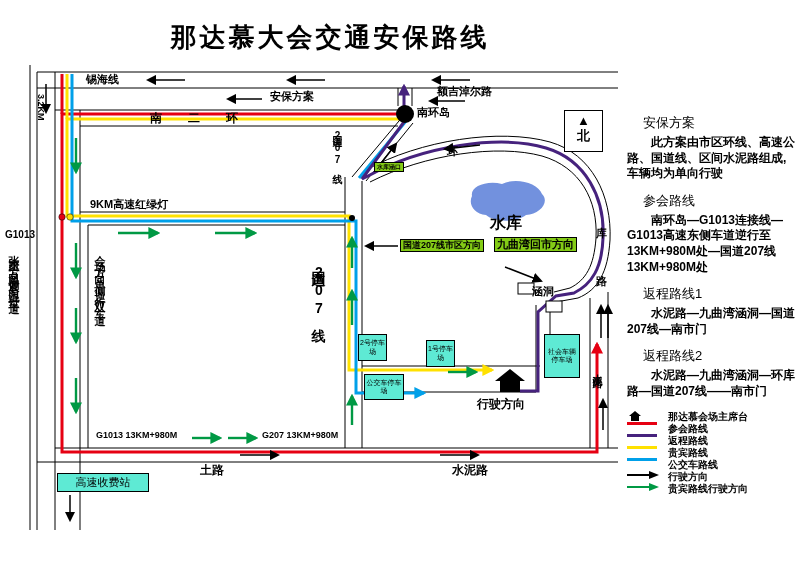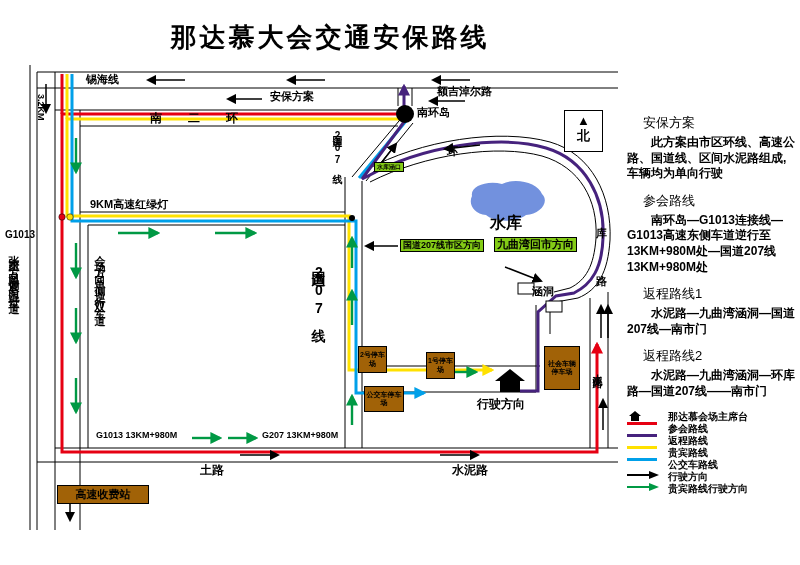--- a/index.html
+++ b/index.html
@@ -5,23 +5,23 @@
   html,body{margin:0;padding:0;background:#fff;}
   .page{position:relative;width:800px;height:565px;background:#fff;overflow:hidden;
         font-family:"Liberation Sans",sans-serif;color:#000;}
   .mapsvg{position:absolute;left:0;top:0;}
   .title{position:absolute;top:20px;left:0;width:660px;text-align:center;
          font-size:26px;font-weight:bold;letter-spacing:3px;}
   .lbl{position:absolute;font-weight:bold;white-space:nowrap;color:#000;line-height:1;}
   .v-up{writing-mode:vertical-rl;text-orientation:upright;}
   .v-rot{writing-mode:vertical-rl;}
   .boxed{border:1px solid #000;background:#84cc16;padding:1px 2px;}
-  .pbox{position:absolute;border:1px solid #000;background:#a16207;font-weight:bold;color:#000;
+  .pbox{position:absolute;border:1px solid #000;background:#5eead4;font-weight:normal;color:#000;
         display:flex;align-items:center;justify-content:center;text-align:center;
-        line-height:1.15;white-space:normal;margin-top:12px;}
+        line-height:1.15;white-space:normal;}
   .compass{position:absolute;left:564px;top:110px;width:37px;height:40px;border:1px solid #000;
            background:#fff;text-align:center;font-weight:bold;}
   .compass .tri{font-size:13px;line-height:1.2;margin-top:2px;}
   .compass .nch{font-size:13px;line-height:1.1;}
   .panel{position:absolute;left:627px;top:114px;width:170px;}
   .panel h3{font-size:13px;font-weight:normal;margin:0 0 3px 16px;}
   .panel p{font-size:12px;font-weight:bold;margin:0 0 10px 0;line-height:1.3;text-indent:2em;}
   .legend{margin-top:6px;}
   .leg-row{display:flex;align-items:flex-start;gap:5px;margin:1px 0;height:11px;}
   .leg-label{font-size:10px;font-weight:bold;white-space:nowrap;}

